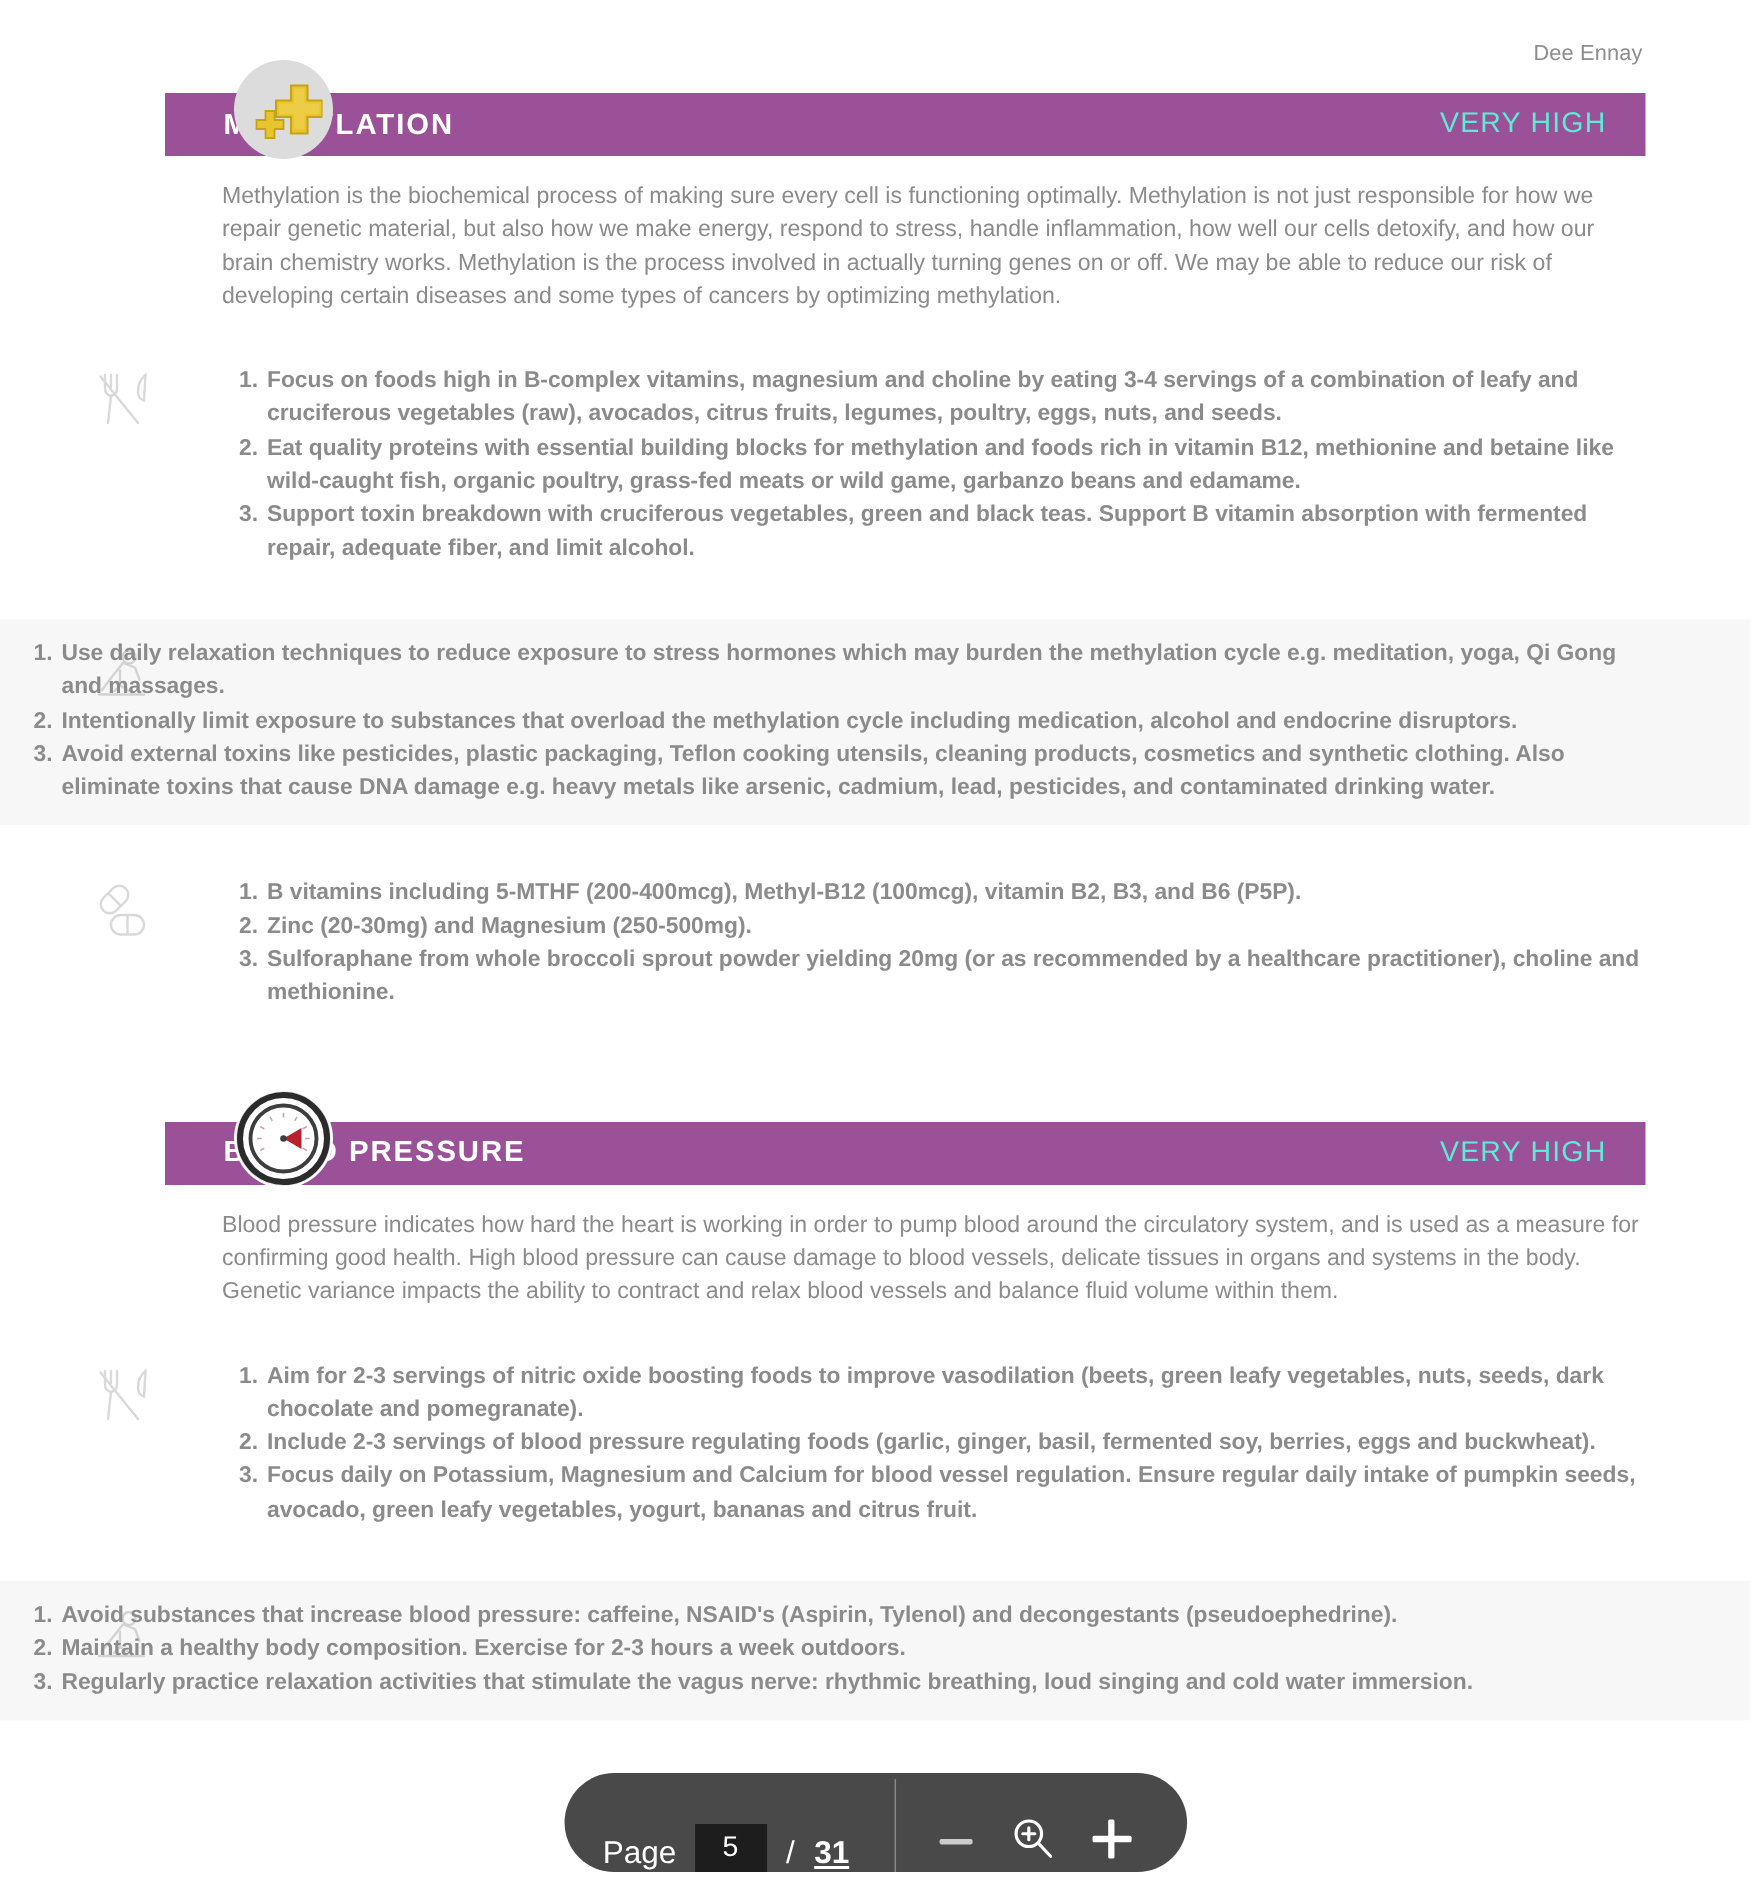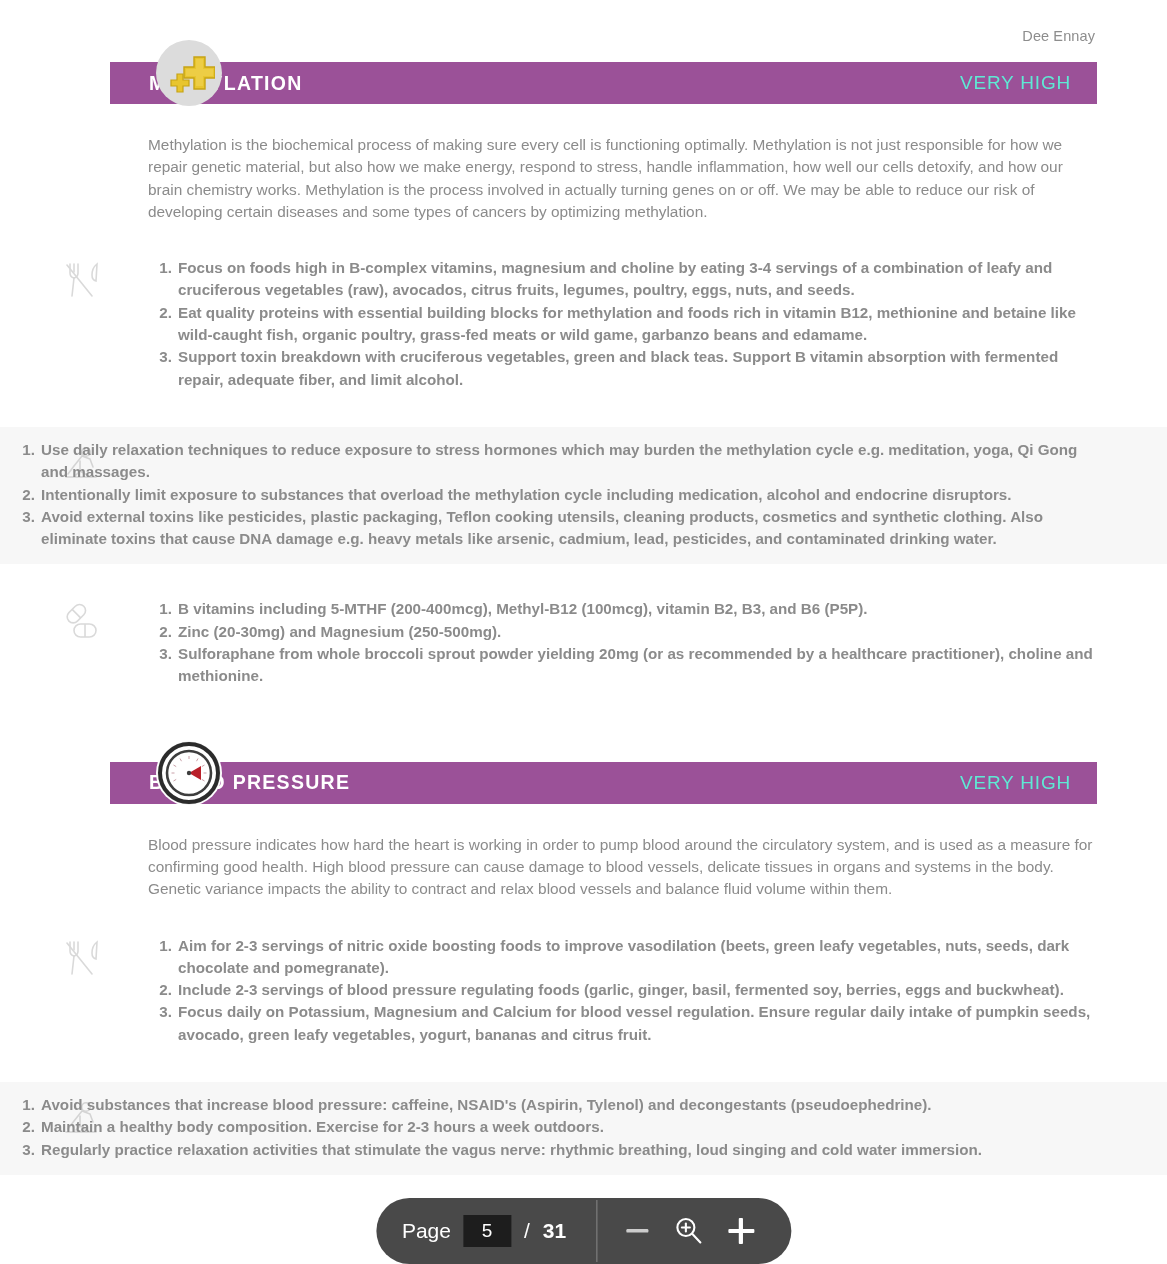--- a/index.html
+++ b/index.html
@@ -75,21 +75,21 @@
     z-index: 4;
     display: flex;
     align-items: center;
     justify-content: center;
   }
   .badge-plus { background: #dcdcdc; }
   .badge-gauge { background: #ffffff; }
 
   
   .intro {
-    margin: 30px 70px 0 148px;
+    margin: 16px 70px 0 148px;
     font-size: 15.4px;
     line-height: 22.3px;
     color: #8b8b8b;
   }
 
   
   .rec-block {
     position: relative;
     margin-top: 22px;
     padding: 12px 70px 14px 148px;
@@ -130,26 +130,26 @@
     color: #8b8b8b;
   }
 
   .gap-lg { height: 60px; }
 
   
   .page-toolbar {
     position: absolute;
     left: 50%;
     transform: translateX(-50%);
-    bottom: 0px;
+    bottom: 16px;
     height: 66px;
     background: rgba(48,48,48,.88);
     border-radius: 33px;
     display: flex;
-    align-items: center;
+    align-items: flex-end;
     padding: 0 26px;
     z-index: 50;
   }
   .pt-label {
     color: #ffffff;
     font-size: 21px;
     margin-right: 12px;
     white-space: nowrap;
   }
   .pt-input {
@@ -166,20 +166,21 @@
   .pt-sep {
     color: #ffffff;
     font-size: 21px;
     margin: 0 13px;
   }
   .pt-total {
     color: #ffffff;
     font-size: 21px;
     font-weight: bold;
     margin-right: 8px;
+    text-decoration: underline;
   }
   .pt-divider {
     width: 1px;
     height: 62px;
     background: rgba(255,255,255,.35);
     margin: 0 18px 0 22px;
   }
   .pt-btn {
     background: none;
     border: none;

